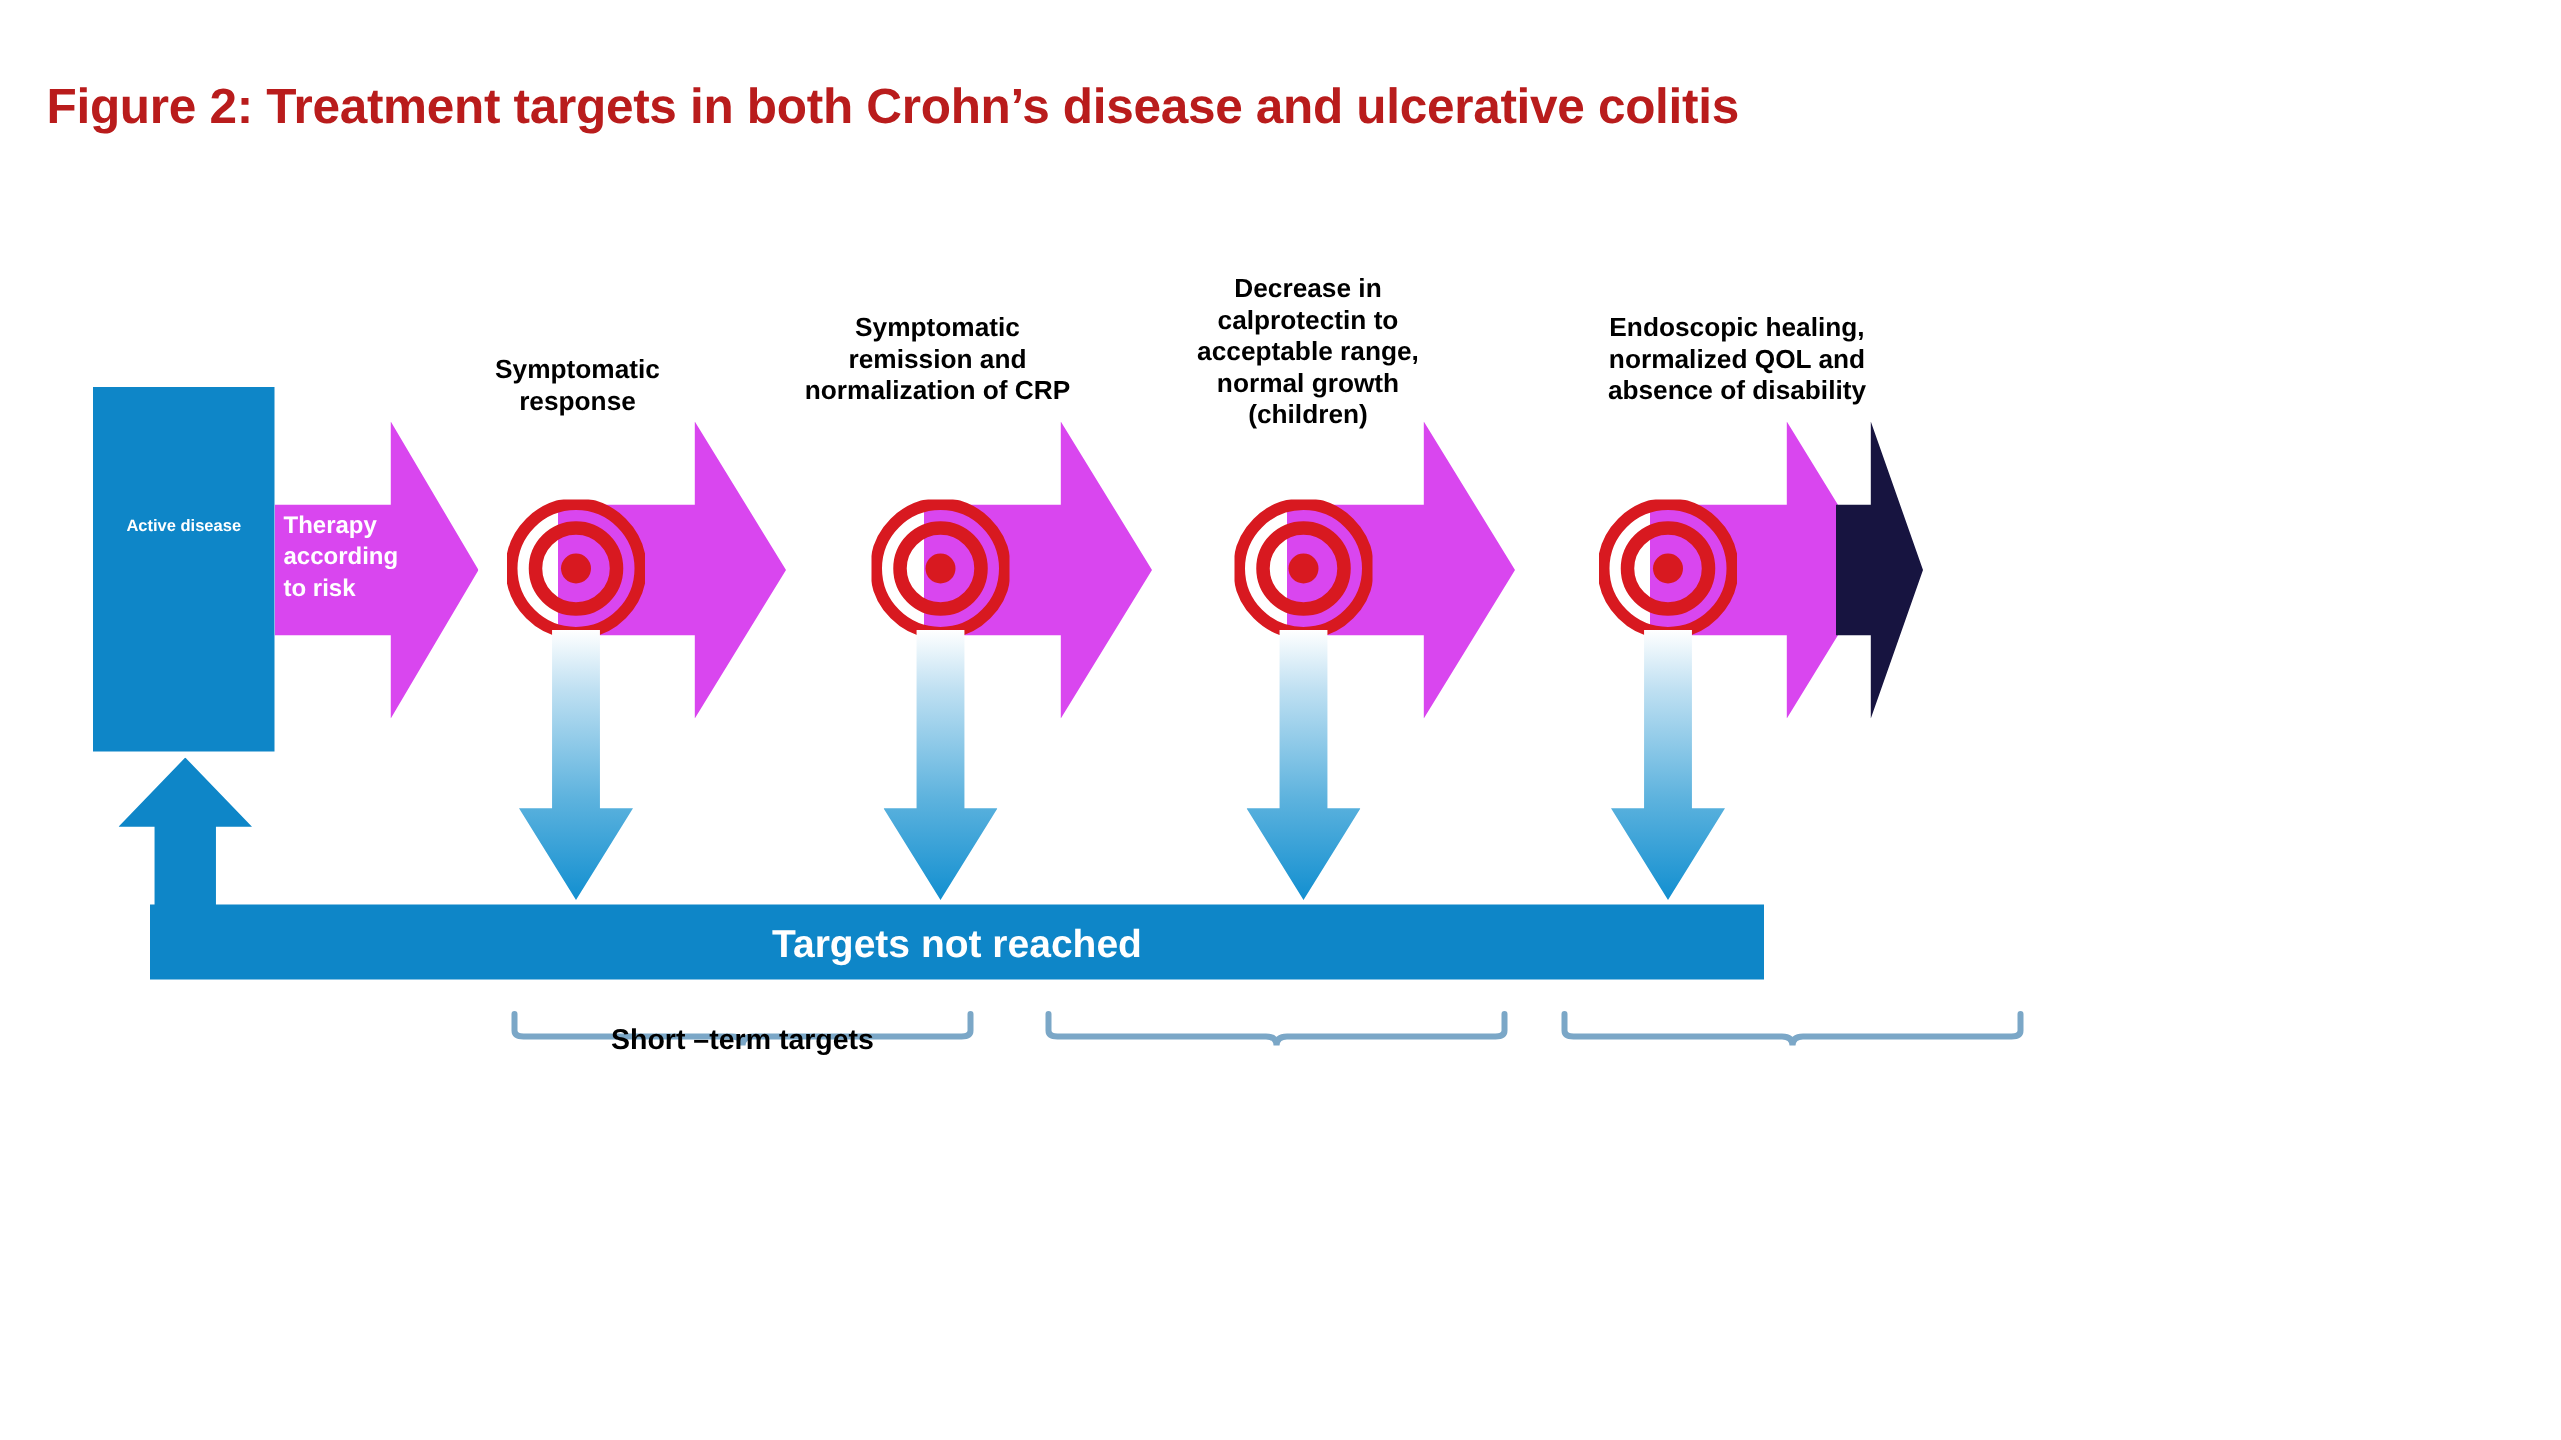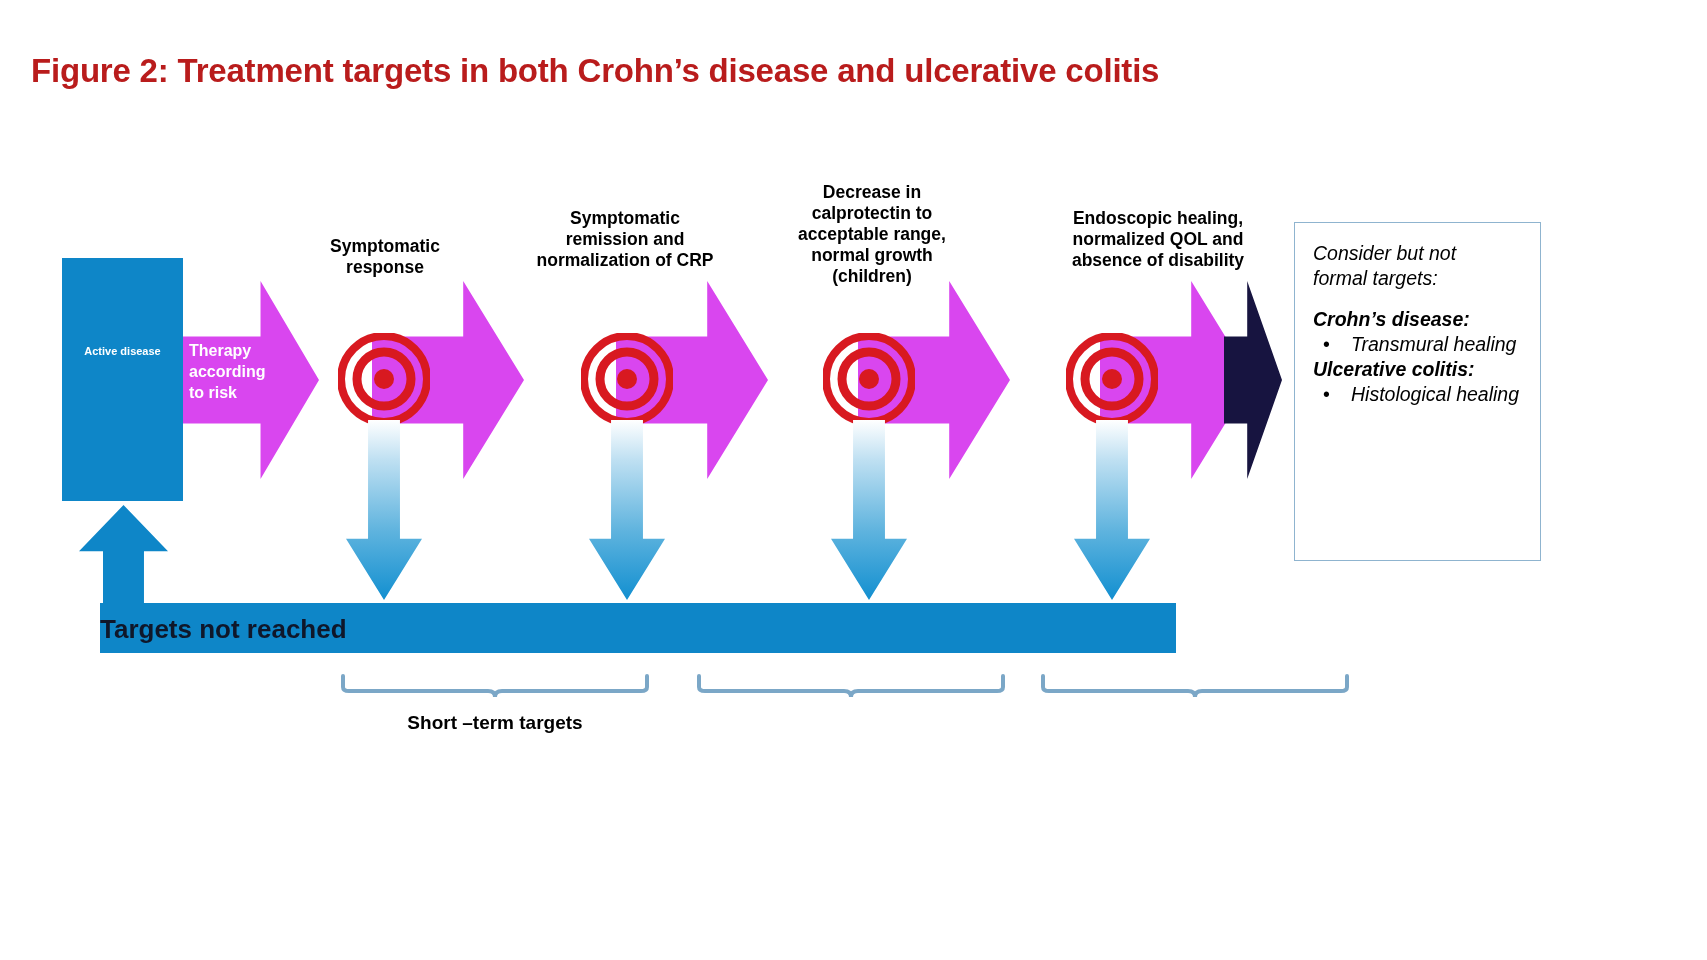--- a/index.html
+++ b/index.html
@@ -82,33 +82,33 @@
   
   .up{
     position:absolute;left:79px;top:505px;width:89px;height:110px;
     background:#0e86c8;
     clip-path:polygon(50% 0%, 100% 42%, 73% 42%, 73% 100%, 27% 100%, 27% 42%, 0% 42%);
   }
   .loopbar{
     position:absolute;left:100px;top:603px;width:1076px;height:50px;background:#0e86c8;
   }
   .loopbar .lbl{
-    position:absolute;left:0;top:11px;width:1076px;text-align:left;
-    color:#0f172a;font-weight:bold;font-size:26px;
+    position:absolute;left:0;top:11px;width:1076px;text-align:center;
+    color:#ffffff;font-weight:bold;font-size:26px;
   }
 
   
   .brk{position:absolute;top:674px;height:24px;}
   .brk svg{display:block;}
   .brk.b1{left:340px;width:310px;}
   .brk.b2{left:696px;width:310px;}
   .brk.b3{left:1040px;width:310px;}
 
   .brklbl{
-    position:absolute;top:712px;text-align:center;font-weight:bold;font-size:19px;color:#000;
+    position:absolute;top:683px;text-align:center;font-weight:bold;font-size:19px;color:#000;
   }
   .brklbl.l1{left:340px;width:310px;}
   .brklbl.l2{left:696px;width:310px;}
   .brklbl.l3{left:1040px;width:310px;}
 
   
   .info{
     position:absolute;left:1294px;top:222px;width:245px;height:337px;
     border:1px solid #8fb4cf;background:#ffffff;
   }
@@ -203,29 +203,14 @@
     </svg>
   </div>
   <div class="brk b3">
     <svg width="310" height="24" viewBox="0 0 310 24">
       <path d="M3,2 L3,13 Q3,17 9,17 L148,17 Q155,17 155,23 Q155,17 162,17 L301,17 Q307,17 307,13 L307,2" fill="none" stroke="#7ba7c7" stroke-width="4" stroke-linecap="round"></path>
     </svg>
   </div>
 
   <div class="brklbl l1">Short –term targets</div>
 
-  <div class="info">
-    <div class="pad">
-      <div class="line">Consider but not</div>
-      <div class="line">formal targets:</div>
-      <div class="spacer"></div>
-      <div class="bold">Crohn’s disease:</div>
-      <ul>
-        <li>Transmural healing</li>
-      </ul>
-      <div class="bold">Ulcerative colitis:</div>
-      <ul>
-        <li>Histological healing</li>
-      </ul>
-    </div>
-  </div>
 
 </div>
 
 </body></html>

